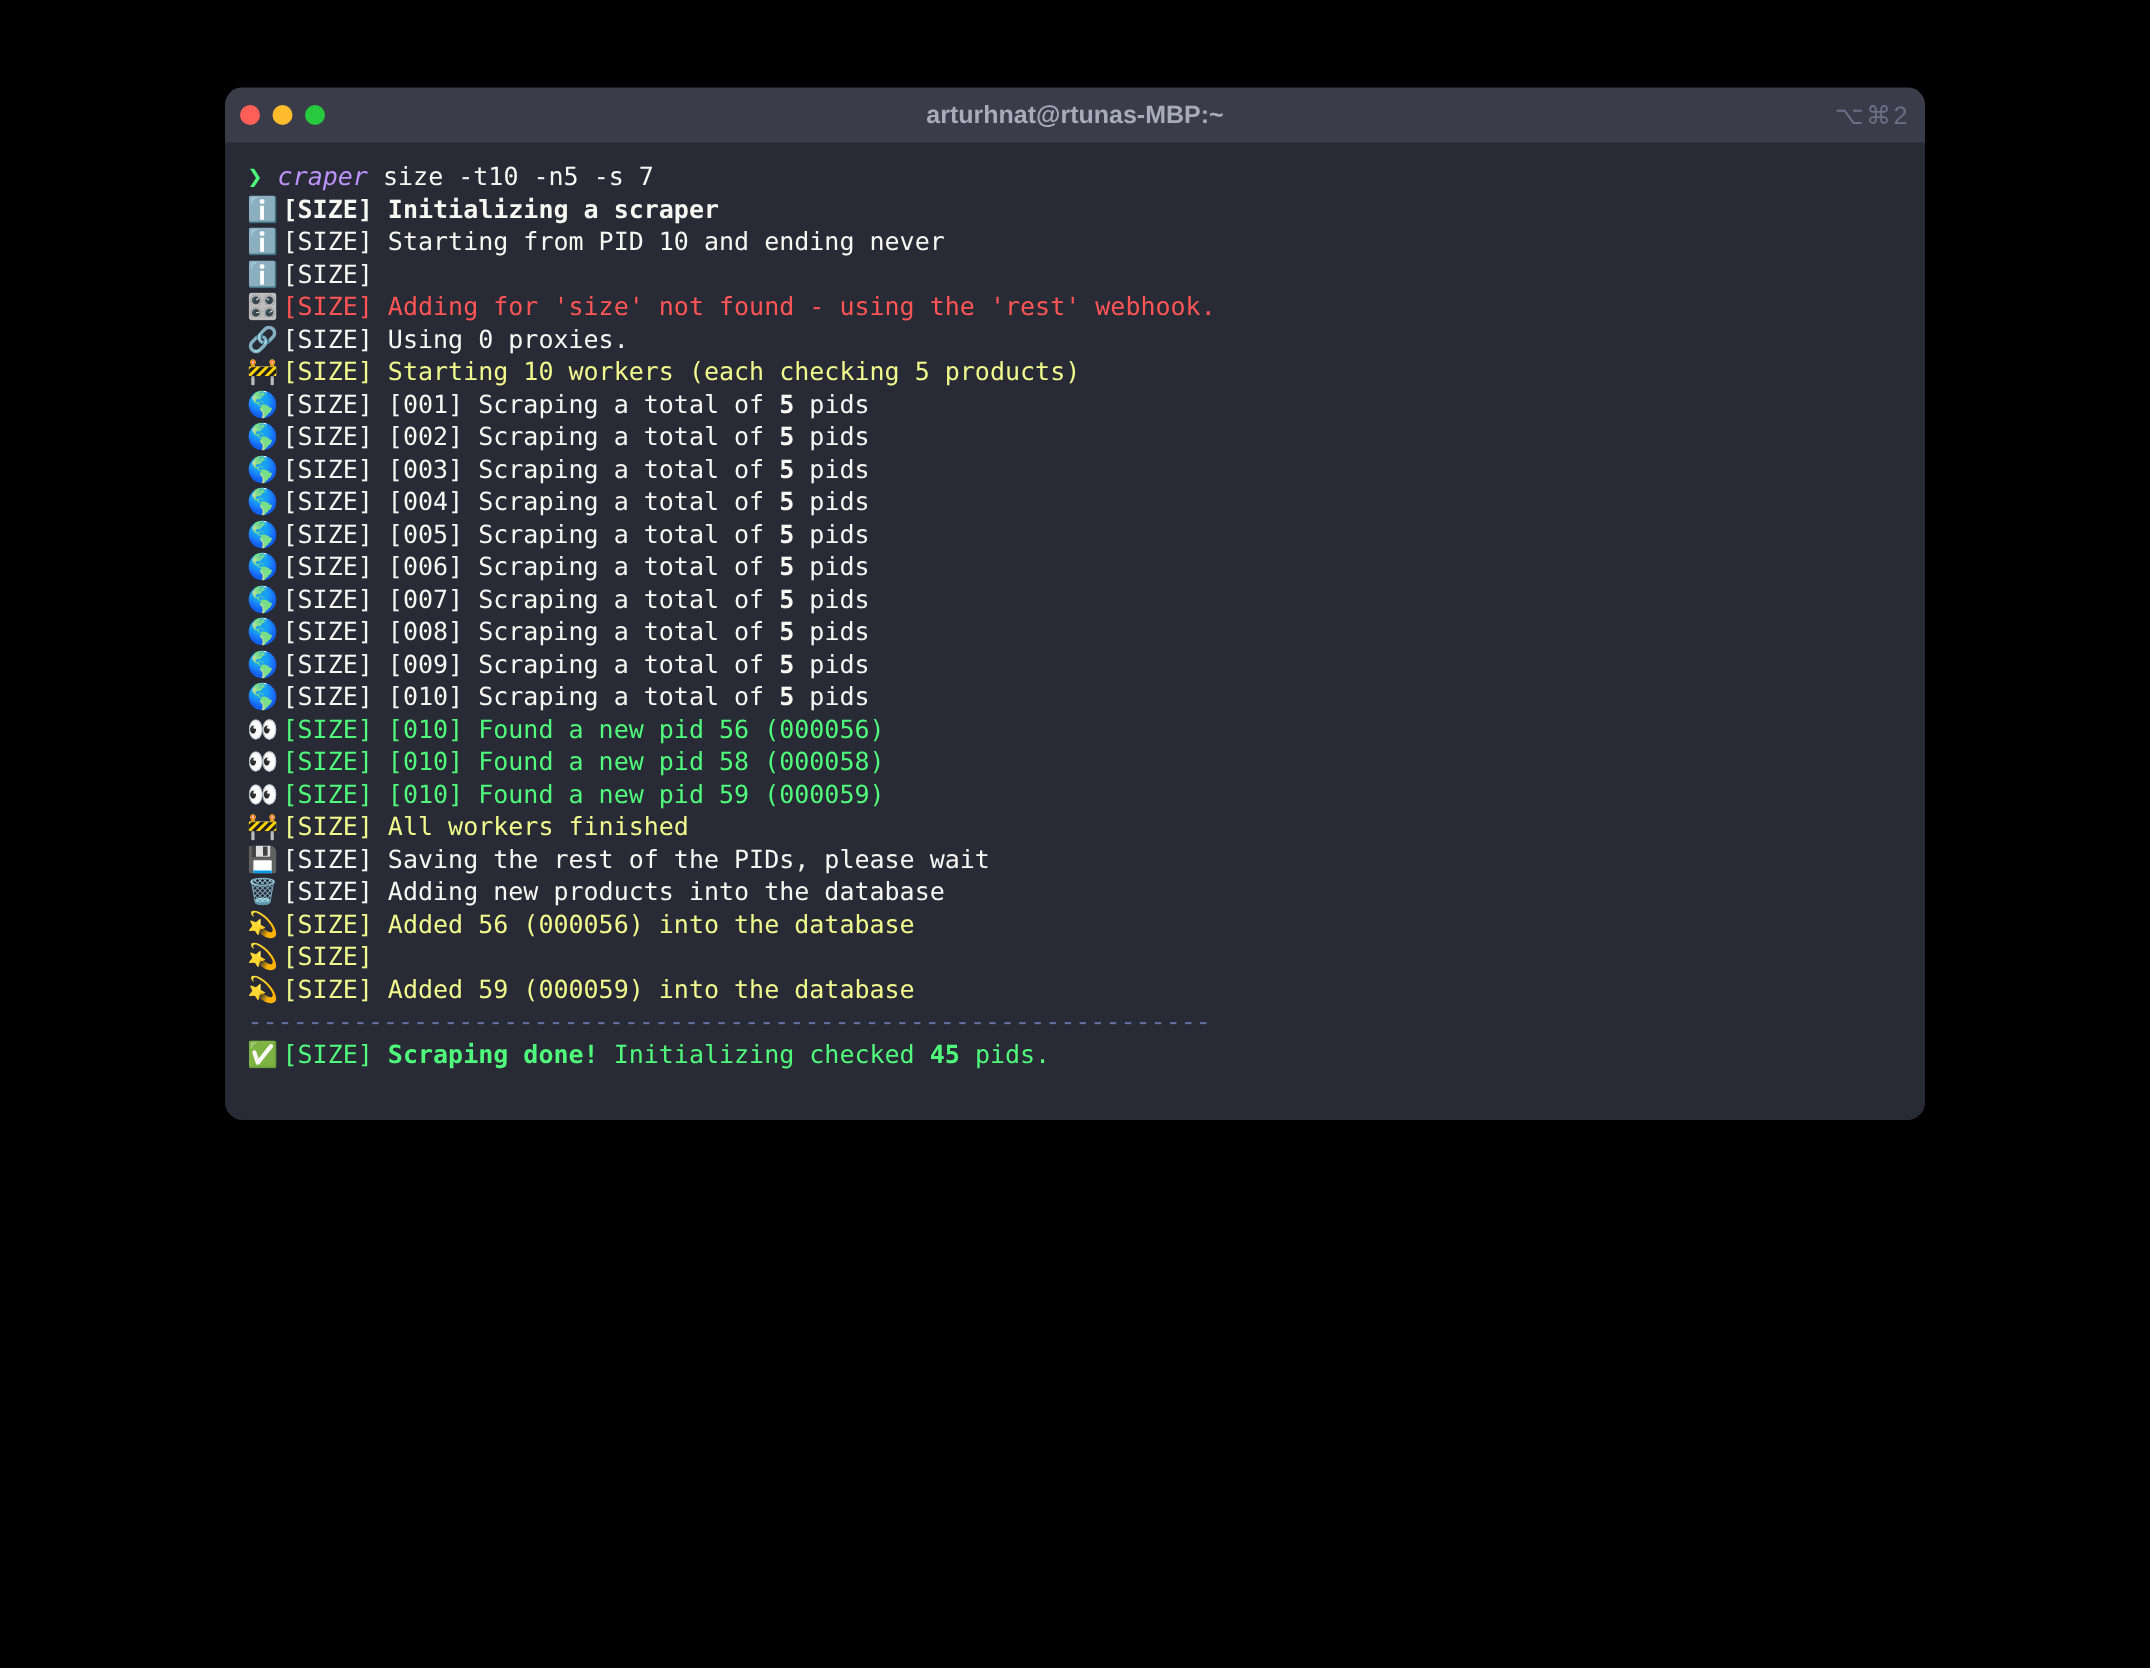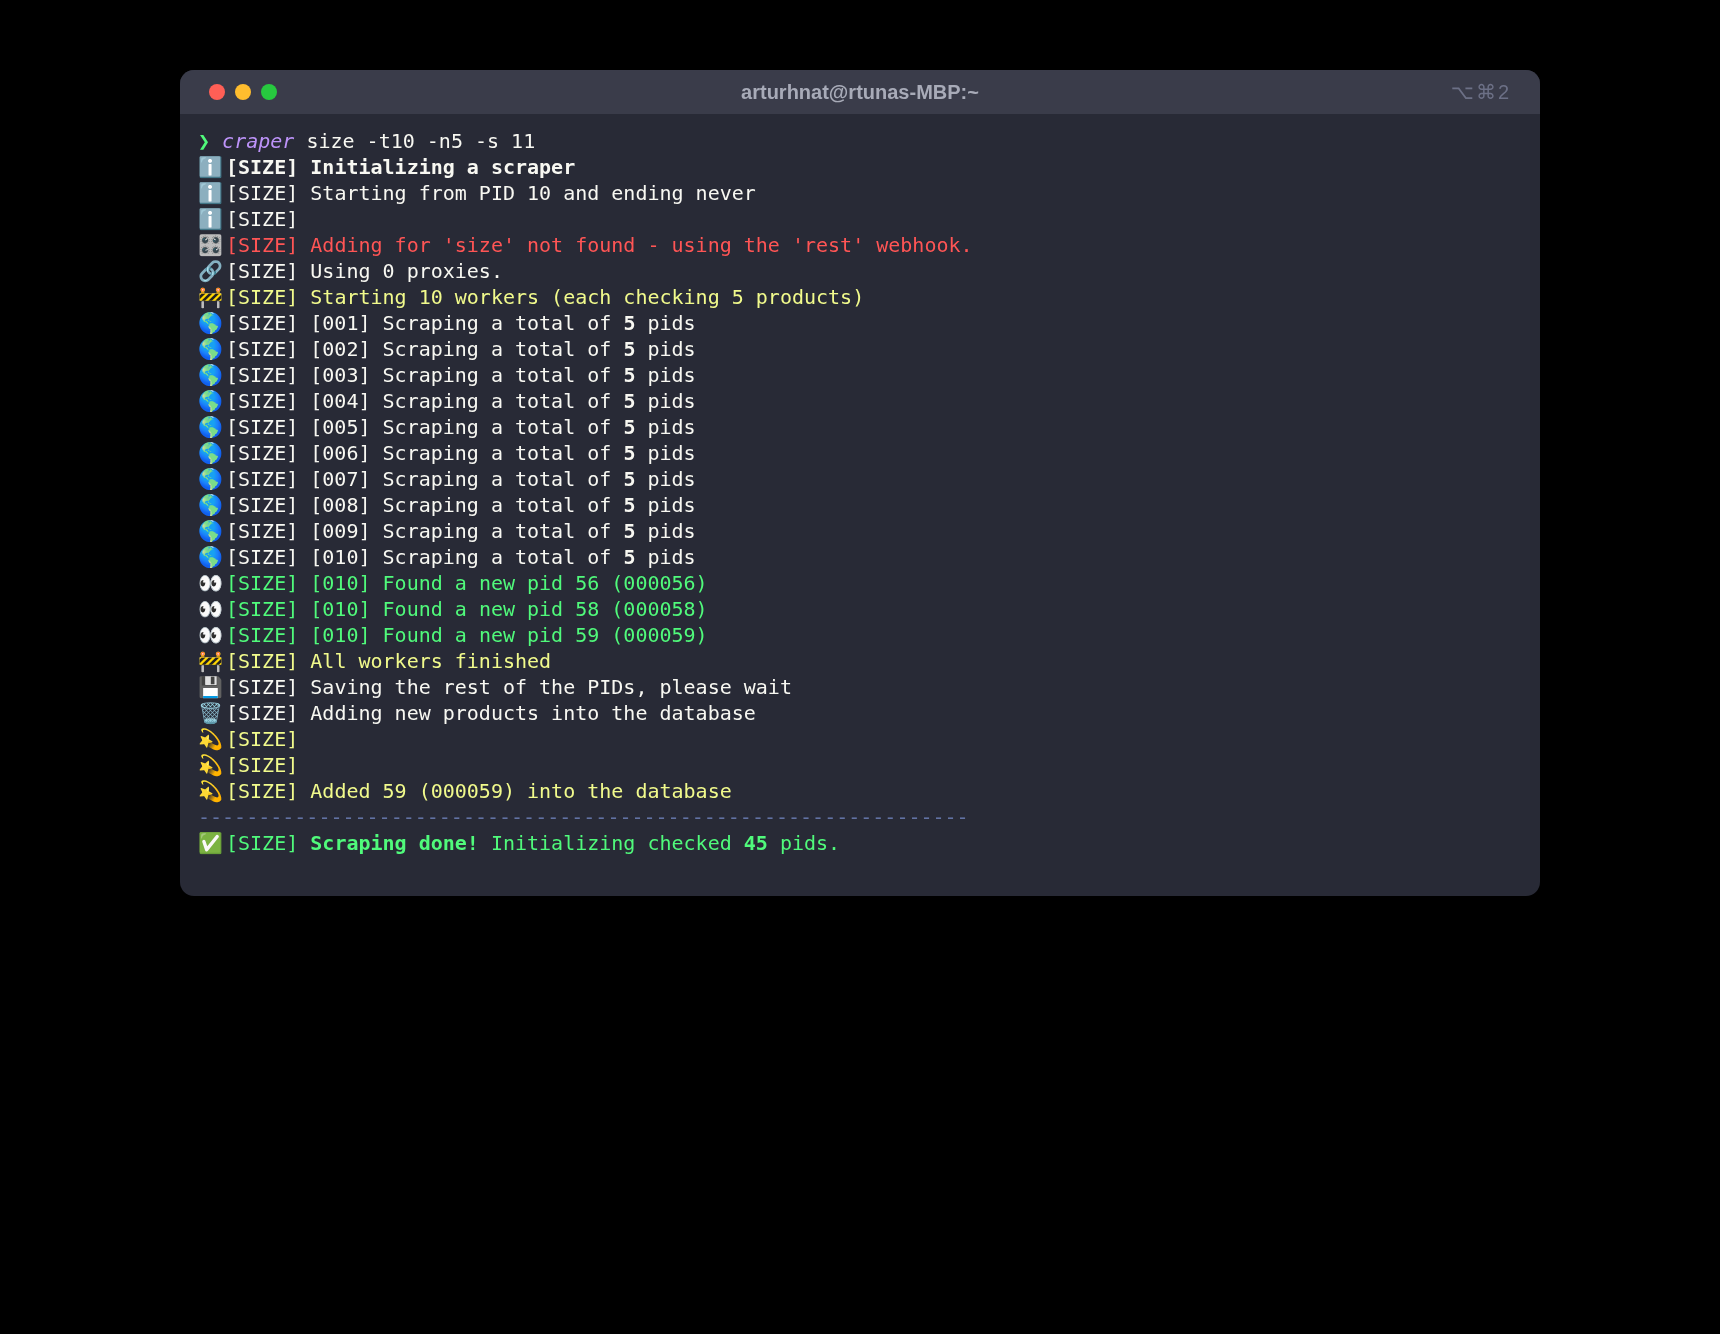--- a/index.html
+++ b/index.html
@@ -19,21 +19,21 @@
     background: #282a36;
     border-radius: 14px;
     box-shadow: 0 30px 60px rgba(0,0,0,0.7);
     overflow: hidden;
   }
   .titlebar {
     height: 44px;
     background: #3a3c4a;
     display: flex;
     align-items: center;
-    padding: 0 29px;
+    padding: 0 12px;
     position: relative;
   }
   .traffic {
     display: flex;
     gap: 10px;
     align-items: center;
   }
   .traffic .dot {
     width: 16px;
     height: 16px;
@@ -96,21 +96,21 @@
       <div class="dot yellow"></div>
       <div class="dot green"></div>
     </div>
     <div class="title">arturhnat@rtunas-MBP:~</div>
     <div class="shortcut">⌥⌘2</div>
   </div>
 
   <div class="term">
 
     <div class="line">
-      <span class="prompt-caret">❯</span><span> </span><span class="prompt-cmd">craper</span><span> </span><span class="prompt-args">size -t10 -n5 -s 11</span>
+      <span class="prompt-caret">❯</span><span> </span><span class="prompt-cmd">craper</span><span> </span><span class="prompt-args">size -t10 -n5 -s 7</span>
     </div>
 
     <div id="log-lines">
         <div class="line c-default bold"><span class="emoji">ℹ️</span><span>[SIZE] </span><span>Initializing a scraper</span></div>
         <div class="line c-default"><span class="emoji">ℹ️</span><span>[SIZE] </span><span>Starting from PID 10 and ending never</span></div>
         <div class="line c-default"><span class="emoji">ℹ️</span><span>[SIZE] </span></div>
         <div class="line c-red"><span class="emoji">🎛️</span><span>[SIZE] </span><span>Adding for 'size' not found - using the 'rest' webhook.</span></div>
         <div class="line c-default"><span class="emoji">🔗</span><span>[SIZE] </span><span>Using 0 proxies.</span></div>
         <div class="line c-yellow"><span class="emoji">🚧</span><span>[SIZE] </span><span>Starting 10 workers (each checking 5 products)</span></div>
         <div class="line c-default"><span class="emoji">🌎</span><span>[SIZE] [001] </span><span>Scraping a total of </span><span class="bold">5</span><span> pids</span></div>
@@ -122,21 +122,21 @@
         <div class="line c-default"><span class="emoji">🌎</span><span>[SIZE] [007] </span><span>Scraping a total of </span><span class="bold">5</span><span> pids</span></div>
         <div class="line c-default"><span class="emoji">🌎</span><span>[SIZE] [008] </span><span>Scraping a total of </span><span class="bold">5</span><span> pids</span></div>
         <div class="line c-default"><span class="emoji">🌎</span><span>[SIZE] [009] </span><span>Scraping a total of </span><span class="bold">5</span><span> pids</span></div>
         <div class="line c-default"><span class="emoji">🌎</span><span>[SIZE] [010] </span><span>Scraping a total of </span><span class="bold">5</span><span> pids</span></div>
         <div class="line c-green"><span class="emoji">👀</span><span>[SIZE] [010] </span><span>Found a new pid 56 (000056)</span></div>
         <div class="line c-green"><span class="emoji">👀</span><span>[SIZE] [010] </span><span>Found a new pid 58 (000058)</span></div>
         <div class="line c-green"><span class="emoji">👀</span><span>[SIZE] [010] </span><span>Found a new pid 59 (000059)</span></div>
         <div class="line c-yellow"><span class="emoji">🚧</span><span>[SIZE] </span><span>All workers finished</span></div>
         <div class="line c-default"><span class="emoji">💾</span><span>[SIZE] </span><span>Saving the rest of the PIDs, please wait</span></div>
         <div class="line c-default"><span class="emoji">🗑️</span><span>[SIZE] </span><span>Adding new products into the database</span></div>
-        <div class="line c-yellow"><span class="emoji">💫</span><span>[SIZE] </span></div>
+        <div class="line c-yellow"><span class="emoji">💫</span><span>[SIZE] </span><span>Added 56 (000056) into the database</span></div>
         <div class="line c-yellow"><span class="emoji">💫</span><span>[SIZE] </span></div>
         <div class="line c-yellow"><span class="emoji">💫</span><span>[SIZE] </span><span>Added 59 (000059) into the database</span></div>
       </div>
 
     <div class="line c-dim">----------------------------------------------------------------</div>
 
     <div class="line c-green">
       <span class="emoji">✅</span><span>[SIZE] </span><span class="bold">Scraping done!</span><span> Initializing checked </span><span class="bold">45</span><span> pids.</span>
     </div>
 

